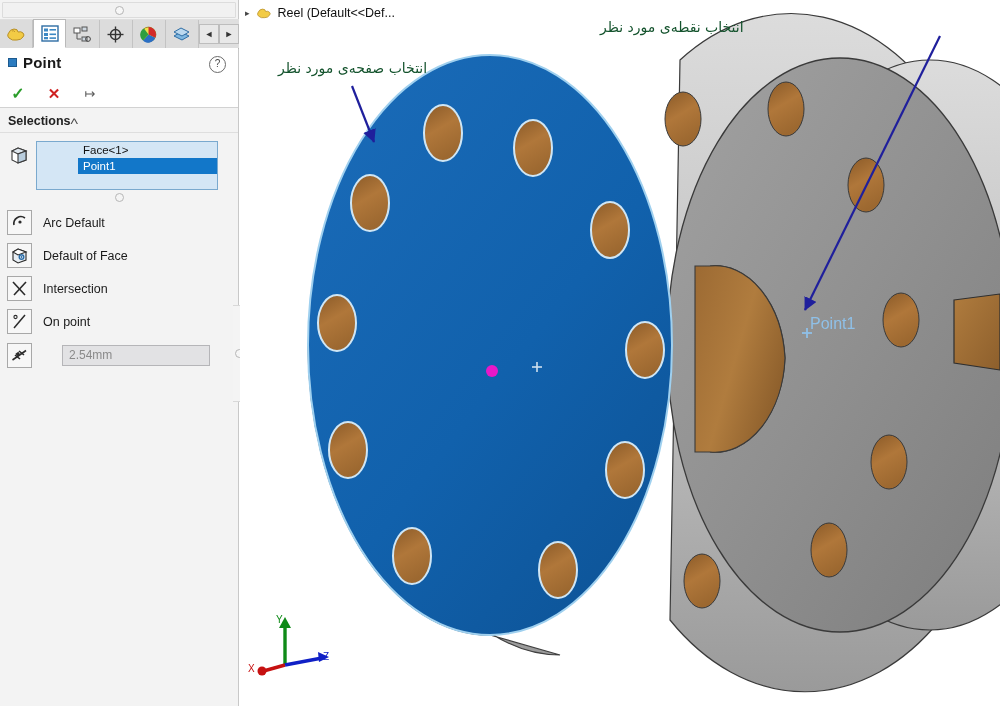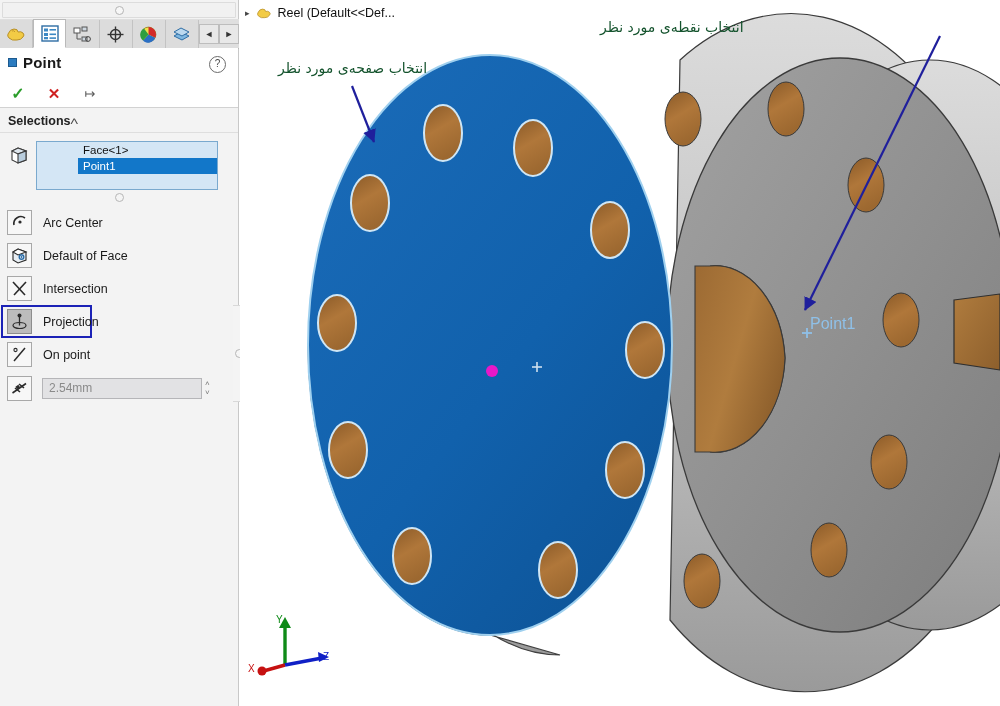--- a/index.html
+++ b/index.html
@@ -257,20 +257,21 @@
     box-sizing: border-box;
   }
 
   
   #spacing-row {
     display: flex;
     align-items: center;
     height: 34px;
     padding-left: 7px;
     box-sizing: border-box;
+    gap: 20px;
   }
   #spacing-input {
     margin-left: 10px;
     width: 160px;
     height: 21px;
     background: #e2e2e4;
     border: 1px solid #b5b5b8;
     box-sizing: border-box;
     color: #8a8a8a;
     font-size: 12px;
@@ -477,21 +478,21 @@
 
   <div id="options">
 
     <div class="opt-row">
       <span class="opt-icon-box">
         <svg width="19" height="19" viewBox="0 0 19 19">
           <path d="M15 5 A7 7 0 0 0 4 12" fill="none" stroke="#2b2b2b" stroke-width="1.6"></path>
           <circle cx="10" cy="9" r="1.6" fill="#2b2b2b"></circle>
         </svg>
       </span>
-      <span class="opt-label">Arc Center</span>
+      <span class="opt-label">Arc Default</span>
     </div>
 
     <div class="opt-row">
       <span class="opt-icon-box">
         <svg width="19" height="19" viewBox="0 0 19 19">
           <path d="M3 6 l5-3 l8 3 v8 l-8 3 l-5-3z" fill="#e8eef3" stroke="#2b2b2b" stroke-width="1.1"></path>
           <path d="M8 3 l8 3 l-8 3 l-5-3z" fill="#ffffff" stroke="#2b2b2b" stroke-width="1.1"></path>
           <circle cx="11.5" cy="11" r="2.3" fill="none" stroke="#2b6da8" stroke-width="1.4"></circle>
           <circle cx="11.5" cy="11" r="0.9" fill="#2b6da8"></circle>
         </svg>
@@ -502,30 +503,20 @@
     <div class="opt-row">
       <span class="opt-icon-box">
         <svg width="19" height="19" viewBox="0 0 19 19">
           <line x1="3" y1="3" x2="15" y2="16" stroke="#2b2b2b" stroke-width="1.6"></line>
           <line x1="16" y1="3" x2="4" y2="16" stroke="#2b2b2b" stroke-width="1.6"></line>
         </svg>
       </span>
       <span class="opt-label">Intersection</span>
     </div>
 
-    <div class="opt-row selected">
-      <span class="opt-icon-box">
-        <svg width="19" height="19" viewBox="0 0 19 19">
-          <ellipse cx="9.5" cy="13.5" rx="6.5" ry="3" fill="none" stroke="#2b2b2b" stroke-width="1.2"></ellipse>
-          <line x1="9.5" y1="3" x2="9.5" y2="13.5" stroke="#2b2b2b" stroke-width="1.3"></line>
-          <circle cx="9.5" cy="3.4" r="2" fill="#2b2b2b"></circle>
-        </svg>
-      </span>
-      <span class="opt-label">Projection</span>
-    </div>
 
     <div class="opt-row">
       <span class="opt-icon-box">
         <svg width="19" height="19" viewBox="0 0 19 19">
           <line x1="4" y1="16" x2="15" y2="3" stroke="#2b2b2b" stroke-width="1.5"></line>
           <circle cx="5.5" cy="5" r="1.6" fill="none" stroke="#2b2b2b" stroke-width="1.1"></circle>
         </svg>
       </span>
       <span class="opt-label">On point</span>
     </div>

